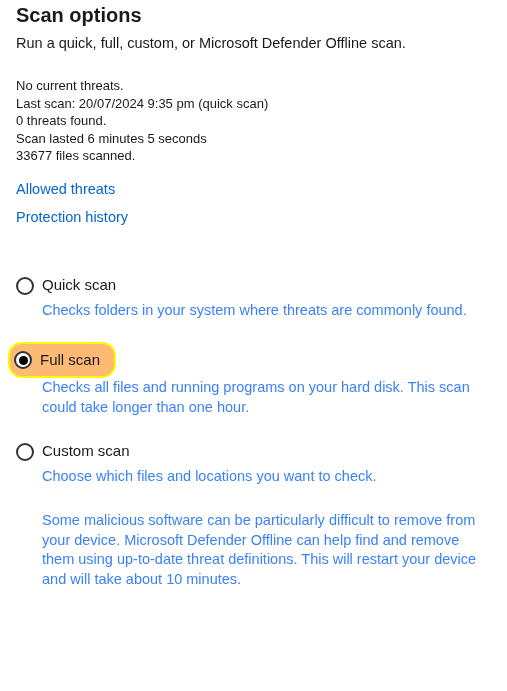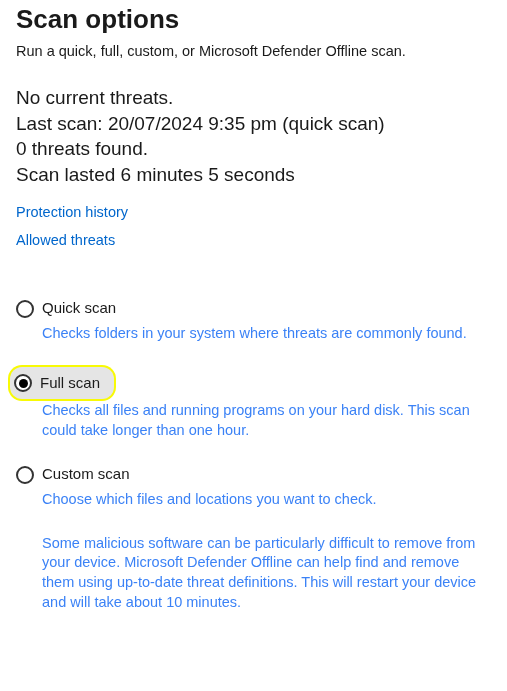--- a/index.html
+++ b/index.html
@@ -8,30 +8,30 @@
     width: 507px;
     font-family: "Segoe UI", Arial, sans-serif;
     color: #1a1a1a;
     background: #fff;
   }
   .page {
     padding: 0 16px 20px 16px;
     box-sizing: border-box;
   }
   .title {
-    font-size: 26px;
+    font-size: 20px;
     font-weight: 600;
     margin: 4px 0 8px 0;
   }
   .subtitle {
     font-size: 14.5px;
     margin: 0 0 26px 0;
   }
   .status-block {
-    font-size: 19px;
+    font-size: 13px;
     line-height: 1.35;
     margin-bottom: 16px;
   }
   .status-line {
     display: block;
   }
   .link-list {
     margin-bottom: 50px;
   }
   .link {
@@ -83,21 +83,21 @@
     margin-left: 26px;
     font-size: 14.5px;
     line-height: 1.35;
     color: #3b82f6;
     margin-bottom: 24px;
     max-width: 460px;
   }
   .highlight-wrap {
     display: inline-flex;
     align-items: center;
-    background: #e5e5e5;
+    background: #fdba74;
     border-radius: 12px;
     padding: 6px 14px 6px 4px;
     margin-left: -6px;
     margin-bottom: 2px;
     box-shadow: 0 0 0 2px #f8fa05;
   }
   .highlight-wrap .radio-col {
     width: 26px;
     flex: 0 0 26px;
     padding-top: 0;
@@ -109,25 +109,26 @@
 <div class="page">
 
   <h1 class="title">Scan options</h1>
   <p class="subtitle">Run a quick, full, custom, or Microsoft Defender Offline scan.</p>
 
   <div class="status-block">
     <span class="status-line">No current threats.</span>
     <span class="status-line">Last scan: 20/07/2024 9:35 pm (quick scan)</span>
     <span class="status-line">0 threats found.</span>
     <span class="status-line">Scan lasted 6 minutes 5 seconds</span>
+    <span class="status-line">33677 files scanned.</span>
   </div>
 
   <div class="link-list">
+    <a class="link">Allowed threats</a>
     <a class="link">Protection history</a>
-    <a class="link">Allowed threats</a>
   </div>
 
   
   <div class="option">
     <div class="radio-col">
       <div class="radio"></div>
     </div>
     <div class="option-label">Quick scan</div>
   </div>
   <div class="option-desc">Checks folders in your system where threats are commonly found.</div>

